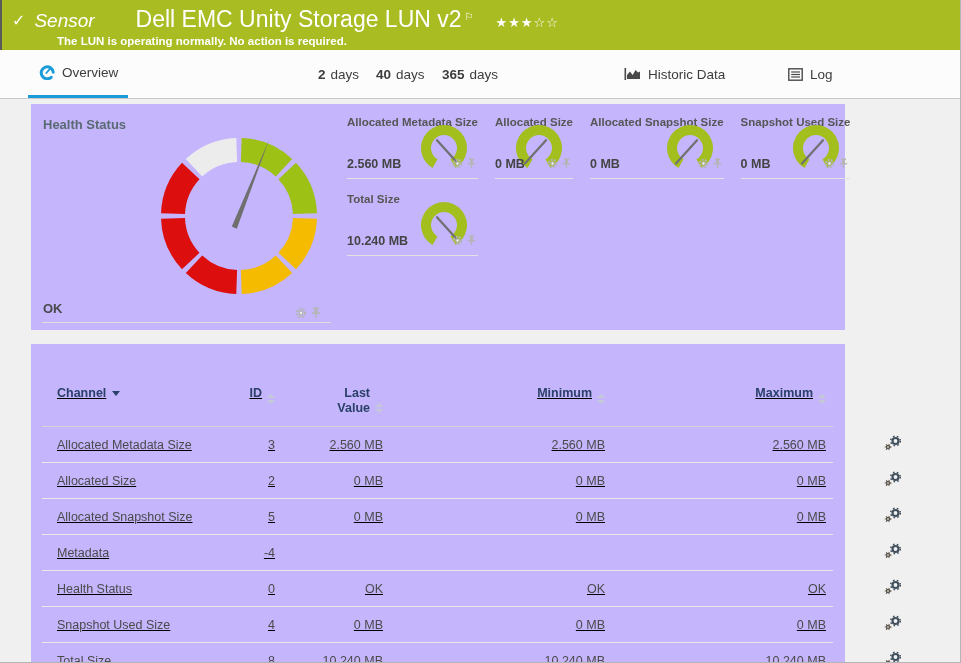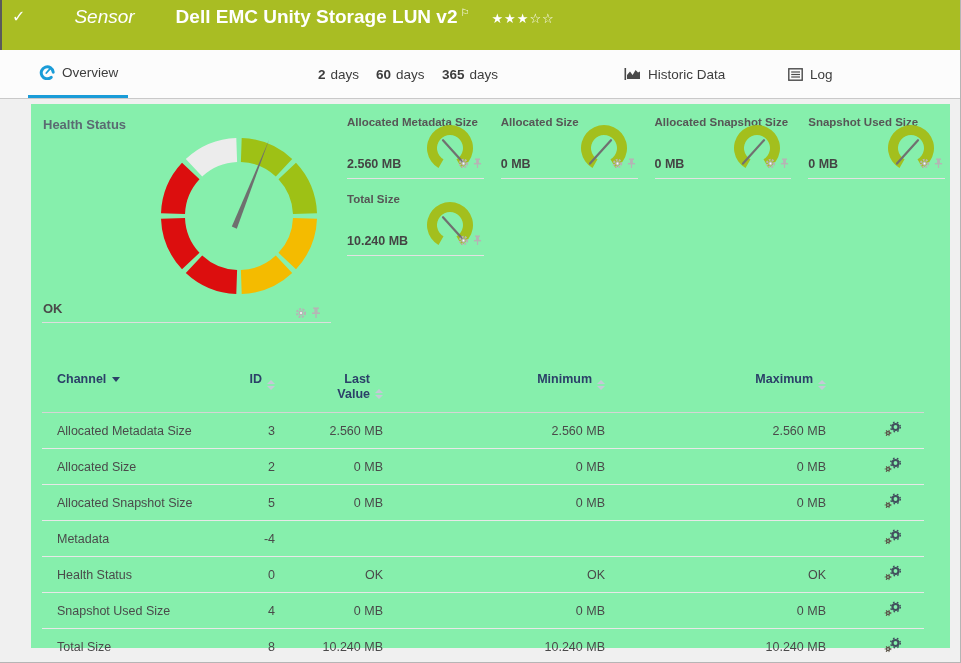--- a/index.html
+++ b/index.html
@@ -12,42 +12,42 @@
     border-right:1px solid #b5b5b5;
     border-bottom:1px solid #b5b5b5;
   }
   
   .banner {
     height:50px; background:#a9bd23; color:#fff;
     padding:6px 12px 0 10px; border-left:2px solid #5a5a5a;
   }
   .banner-line1 { display:flex; align-items:baseline; }
   .check { font-size:16px; font-weight:bold; margin-right:9px; position:relative; top:-1px; }
-  .sensor-kind { font-style:italic; font-size:19px; margin-right:9px;margin-left:40px; }
-  .sensor-title { font-size:19px; font-weight:bold;padding-left:32px; }
+  .sensor-kind { font-style:italic; font-size:19px; margin-right:9px; }
+  .sensor-title { font-size:23px; font-weight:normal;padding-left:32px; }
   .flag { font-size:10px; position:relative; top:-7px; margin-left:3px; cursor:pointer; }
   .stars { font-size:13px; letter-spacing:1px; margin-left:22px; cursor:pointer; }
   .banner-line2 { font-size:11.5px; font-weight:bold; margin:2px 0 0 45px; }
   
   .tabbar {
     position:relative; height:49px; background:#fcfcfc;
     border-bottom:1px solid #c9c9c9;
   }
   .tab {
     position:absolute; top:0; height:48px; display:flex; align-items:center;
     font-size:13.5px; color:#3d3d3d; padding:0 10px; cursor:pointer; white-space:nowrap;
   }
   .tab .ticon { margin-right:7px; display:inline-flex; }
   .tab.active { border-bottom:3px solid #1a9cd8; }
   .tab .num { font-weight:bold; margin-right:5px; }
   
   .content { padding:5px 0 0 31px; }
-  .card { background:#86efac; width:919px; position:relative; }
+  .card { background:#c4b5fd; width:814px; position:relative;text-decoration:underline; }
   .card1 { height:226px; }
-  .card2 { height:318px; padding:24px 26px 0 11px; }
+  .card2 { margin-top:14px; height:318px; padding:24px 26px 0 11px; }
   .panel-title { font-size:13px; font-weight:bold; color:#5a6a72; }
   
   .health-title { position:absolute; left:12px; top:13px; }
   .health-gauge { position:absolute; left:122px; top:26px; }
   .health-status { position:absolute; left:12px; top:197px; font-size:13px; font-weight:bold; color:#4a4a4a; }
   .health-icons { position:absolute; left:264px; top:201px; }
   .health-underline { position:absolute; left:11px; top:218px; width:289px; border-bottom:1px solid #dedede; }
   
   .mini-grid {
     position:absolute; left:316px; top:12px; right:5px;
@@ -93,20 +93,21 @@
 <body>
 
 <div class="banner">
   <div class="banner-line1">
     <span class="check">✓</span>
     <span class="sensor-kind">Sensor</span>
     <span class="sensor-title">Dell EMC Unity Storage LUN v2</span>
     <span class="flag">⚐</span>
     <span class="stars"><span>★★★</span><span>☆☆</span></span>
   </div>
+  <div class="banner-line2">The LUN is operating normally. No action is required.</div>
 </div>
 
 <div class="tabbar">
   <div class="tab active" style="left:28px;">
     <span class="ticon">
       <svg width="17" height="15" viewBox="0 0 17 15">
           <path d="M13.2 12.3 A6 6 0 1 1 15.2 7.2" fill="none" stroke="#1a9cd8" stroke-width="3" stroke-linecap="round"></path>
           <line x1="8.3" y1="8" x2="12.6" y2="3.2" stroke="#1a9cd8" stroke-width="1.8" stroke-linecap="round"></line>
         </svg>
     </span>
@@ -120,21 +121,21 @@
           <path d="M13.2 3.2 A4.6 4.6 0 0 1 13.2 9.8 M16.2 1 A8.2 8.2 0 0 1 16.2 12" fill="none" stroke="#4a4a4a" stroke-width="1.3"></path>
         </svg>
     </span>
     <span>Live Data</span>
   </div>
   <div class="tab" style="left:308px;">
     <span class="num">2</span>
     <span>days</span>
   </div>
   <div class="tab" style="left:366px;">
-    <span class="num">60</span>
+    <span class="num">40</span>
     <span>days</span>
   </div>
   <div class="tab" style="left:432px;">
     <span class="num">365</span>
     <span>days</span>
   </div>
   <div class="tab" style="left:614px;">
     <span class="ticon">
       <svg width="17" height="14" viewBox="0 0 17 14">
           <rect x="0.5" y="1" width="1.6" height="12" fill="#4a4a4a"></rect>

